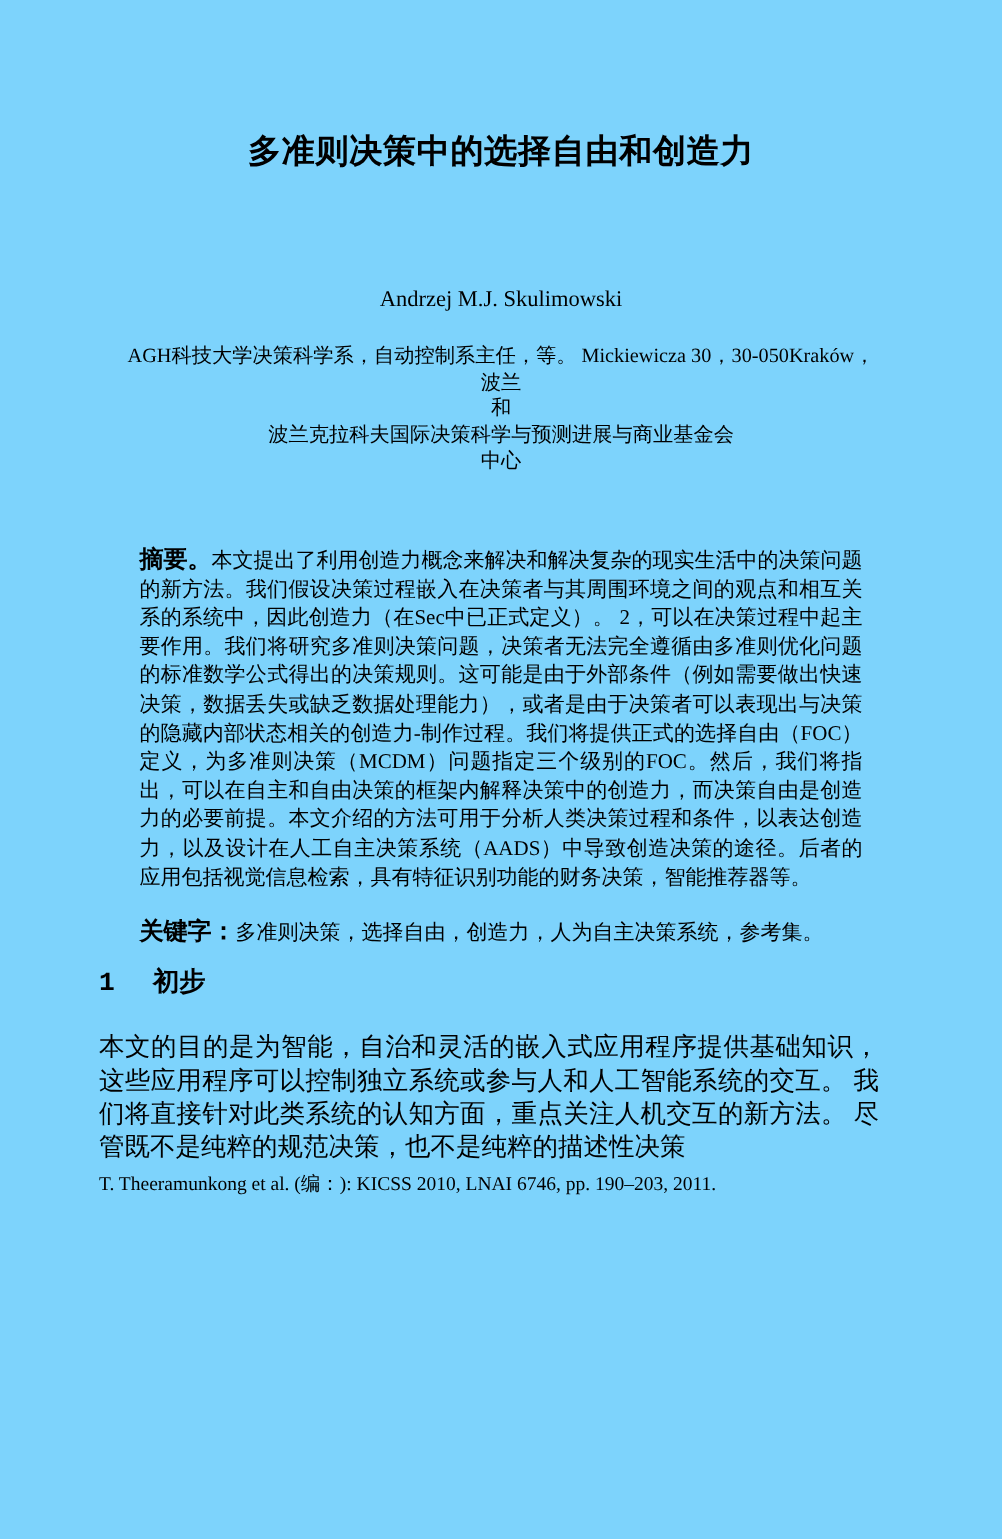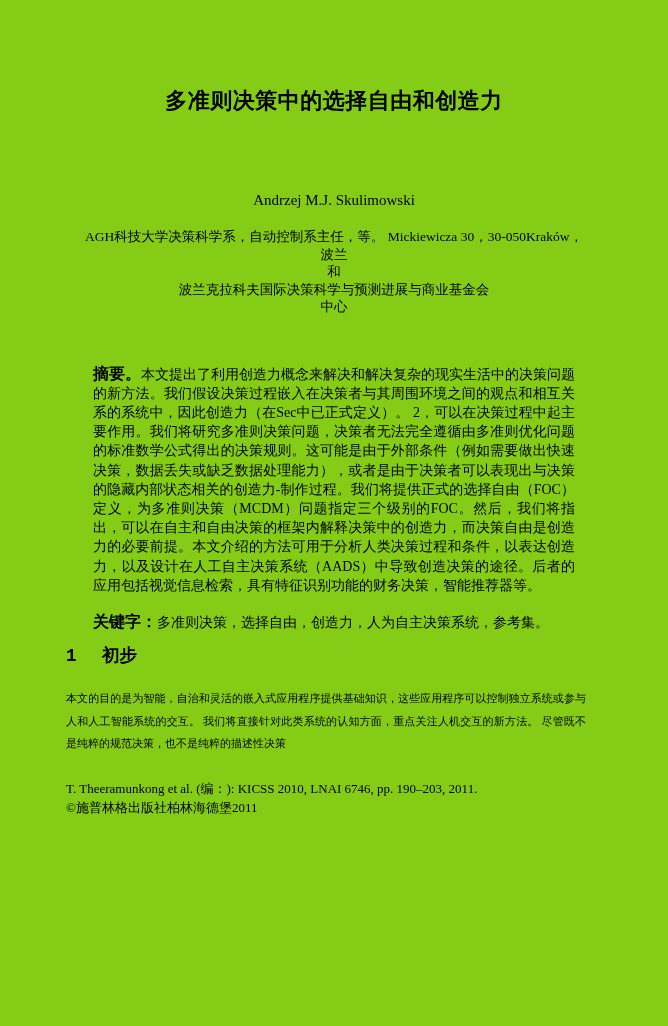--- a/index.html
+++ b/index.html
@@ -5,21 +5,21 @@
     html, body {
       margin: 0;
       padding: 0;
       background: #ffffff;
     }
     .page {
       position: relative;
       width: 668px;
       height: 1026px;
       margin: 0 auto;
-      background: #84cc16;
+      background: #7dd3fc;
       color: #000000;
       box-sizing: border-box;
       padding: 0 66px;
       overflow: hidden;
       font-family: "Liberation Serif", "DejaVu Serif", serif;
     }
     .paper-title {
       margin: 0;
       padding-top: 88px;
       text-align: center;
@@ -67,21 +67,21 @@
       font-size: 17.5px;
       line-height: 21px;
     }
     .section-number {
       display: inline-block;
       min-width: 22px;
       margin-right: 14px;
     }
     .body-paragraph {
       margin: 20px 16px 0 0;
-      font-size: 11px;
+      font-size: 17px;
       line-height: 22.4px;
       text-align: justify;
       text-justify: inter-character;
     }
     .footer {
       position: absolute;
       left: 66px;
       right: 66px;
       top: 780px;
       font-size: 13px;
@@ -111,16 +111,15 @@
   <p class="keywords-block"><b class="cjk-bold">关键字：</b><span>多准则决策，选择自由，创造力，人为自主决策系统，参考集。</span></p>
 
   <div class="section-heading">
     <span class="section-number">1</span><span>初步</span>
   </div>
 
   <p class="body-paragraph">本文的目的是为智能，自治和灵活的嵌入式应用程序提供基础知识，这些应用程序可以控制独立系统或参与人和人工智能系统的交互。 我们将直接针对此类系统的认知方面，重点关注人机交互的新方法。 尽管既不是纯粹的规范决策，也不是纯粹的描述性决策</p>
 
   <div class="footer">
     <div>T. Theeramunkong et al. (编：): KICSS 2010, LNAI 6746, pp. 190–203, 2011.</div>
-    <div>©施普林格出版社柏林海德堡2011</div>
   </div>
 
 </div>
 
 </body></html>

